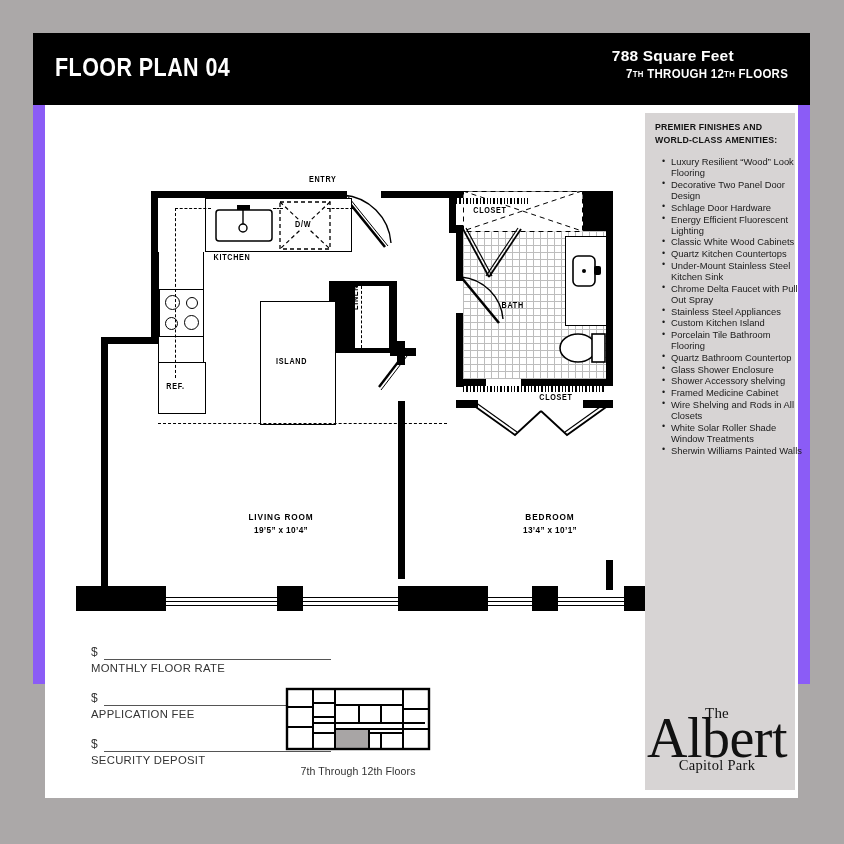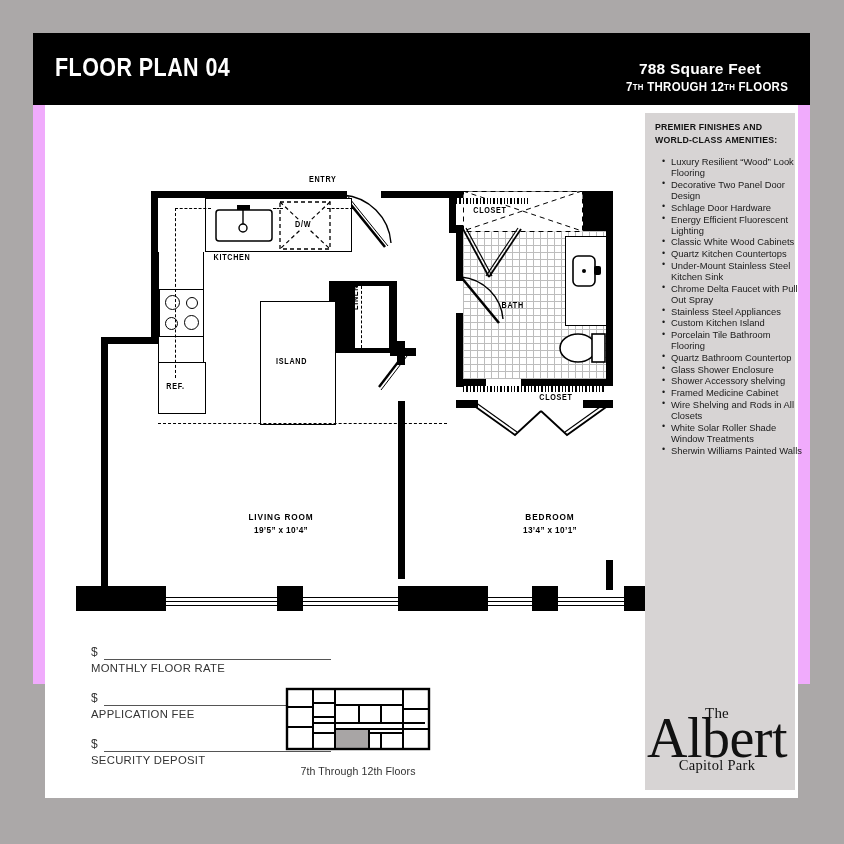--- a/index.html
+++ b/index.html
@@ -4,32 +4,32 @@
 <style>
   html,body{margin:0;padding:0;}
   body{
     width:844px;height:844px;
     background:#aba8a8;
     font-family:"Liberation Sans", sans-serif;
     overflow:hidden;
   }
   .card{
     position:absolute;left:33px;top:33px;width:777px;height:651px;
-    background:#f0abfc;
+    background:#8b5cf6;
   }
   
   .header{position:absolute;left:0;top:0;width:777px;height:72px;background:#000;}
   .title{
     position:absolute;left:22px;top:20px;
     color:#fff;font-size:25px;font-weight:bold;
     letter-spacing:.5px;font-stretch:condensed;
     transform:scaleX(.86);transform-origin:left center;
     font-family:"Liberation Sans Narrow","Liberation Sans",sans-serif;
   }
-  .hdr-right{position:absolute;right:22px;top:14px;text-align:center;color:#fff;margin-top:13px;}
+  .hdr-right{position:absolute;right:22px;top:14px;text-align:left;color:#fff;}
   .sqft{font-size:15.5px;font-weight:bold;letter-spacing:.2px;}
   .floors{font-size:12.5px;font-weight:bold;margin-top:2px;letter-spacing:.3px;
           transform:scaleX(.92);transform-origin:right center;}
   .floors sup{font-size:8.5px;vertical-align:baseline;position:relative;top:-1px;}
   
   .sheet{position:absolute;left:12px;top:72px;width:753px;height:693px;background:#fff;}
   
   .sidebar{position:absolute;left:600px;top:8px;width:150px;height:677px;background:#d7d4d4;}
   .am-head{
     position:absolute;left:10px;top:8px;width:132px;

